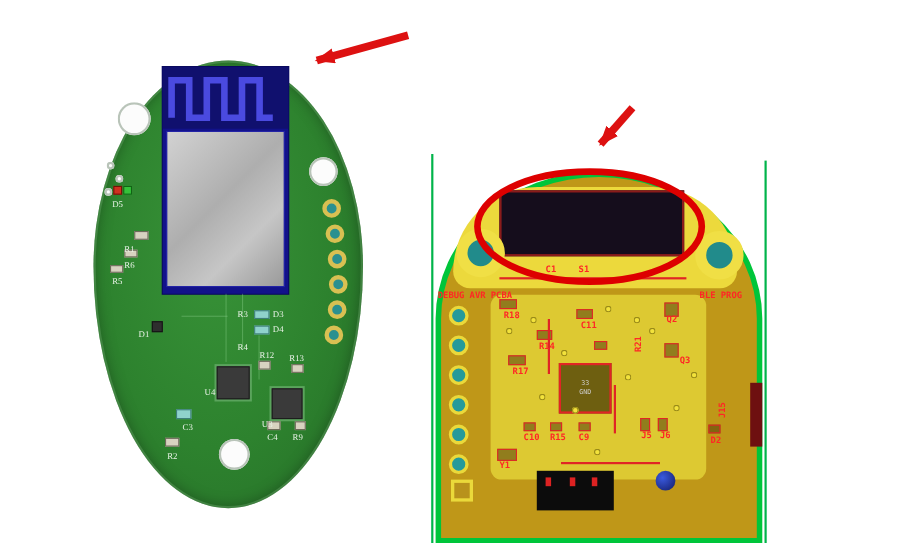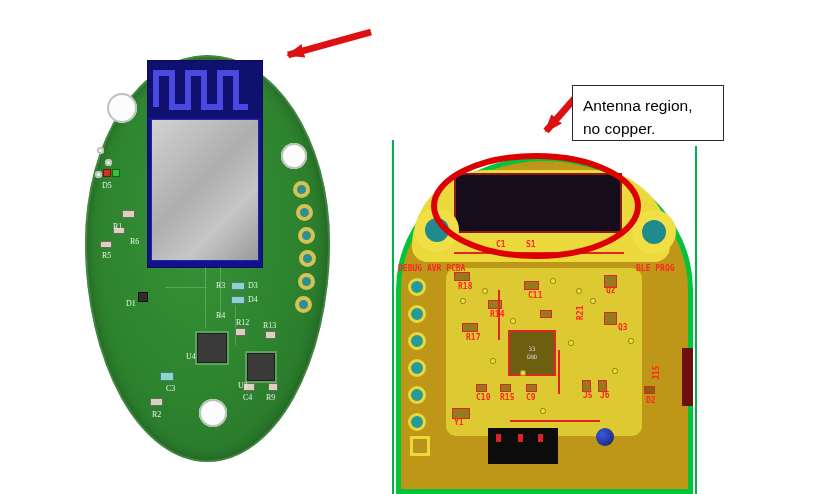--- a/index.html
+++ b/index.html
@@ -119,21 +119,21 @@
     <div class="smd3" style="left:180px;top:276px;width:11px;height:8px"></div>
     <div class="ic3" style="left:112px;top:278px;width:30px;height:30px"></div>
     <div class="ic3" style="left:162px;top:298px;width:28px;height:28px"></div>
     <div class="smd3 teal" style="left:75px;top:317px;width:14px;height:9px"></div>
     <div class="smd3" style="left:158px;top:328px;width:12px;height:8px"></div>
     <div class="smd3" style="left:183px;top:328px;width:10px;height:8px"></div>
     <div class="smd3" style="left:65px;top:343px;width:13px;height:8px"></div>
 
     <span class="lb" style="left:17px;top:126px">D5</span>
     <span class="lb" style="left:28px;top:167px">R1</span>
-    <span class="lb" style="left:45px;top:182px">R6</span>
+    <span class="lb" style="left:28px;top:182px">R6</span>
     <span class="lb" style="left:17px;top:196px">R5</span>
     <span class="lb" style="left:41px;top:244px">D1</span>
     <span class="lb" style="left:131px;top:226px">R3</span>
     <span class="lb" style="left:163px;top:226px">D3</span>
     <span class="lb" style="left:131px;top:256px">R4</span>
     <span class="lb" style="left:163px;top:240px">D4</span>
     <span class="lb" style="left:151px;top:263px">R12</span>
     <span class="lb" style="left:178px;top:266px">R13</span>
     <span class="lb" style="left:101px;top:297px">U4</span>
     <span class="lb" style="left:153px;top:326px">U3</span>
@@ -234,17 +234,14 @@
     <defs>
       <marker id="ah" markerWidth="20" markerHeight="16" refX="16" refY="7" orient="auto" markerUnits="userSpaceOnUse">
         <path d="M0,0 L18,7 L0,14 Z" fill="#dd1111"></path>
       </marker>
     </defs>
     <line x1="371" y1="32" x2="288" y2="55" stroke="#dd1111" stroke-width="7" marker-end="url(#ah)"></line>
     <line x1="575" y1="98" x2="546" y2="131" stroke="#dd1111" stroke-width="7" marker-end="url(#ah)"></line>
     <ellipse cx="536" cy="206" rx="102" ry="50" fill="none" stroke="#dd0000" stroke-width="6"></ellipse>
   </svg>
 
-  <div class="callout" id="callout-ant">
-    <span>Antenna region, no copper.</span>
-  </div>
 
 </div>
 
 </body></html>

